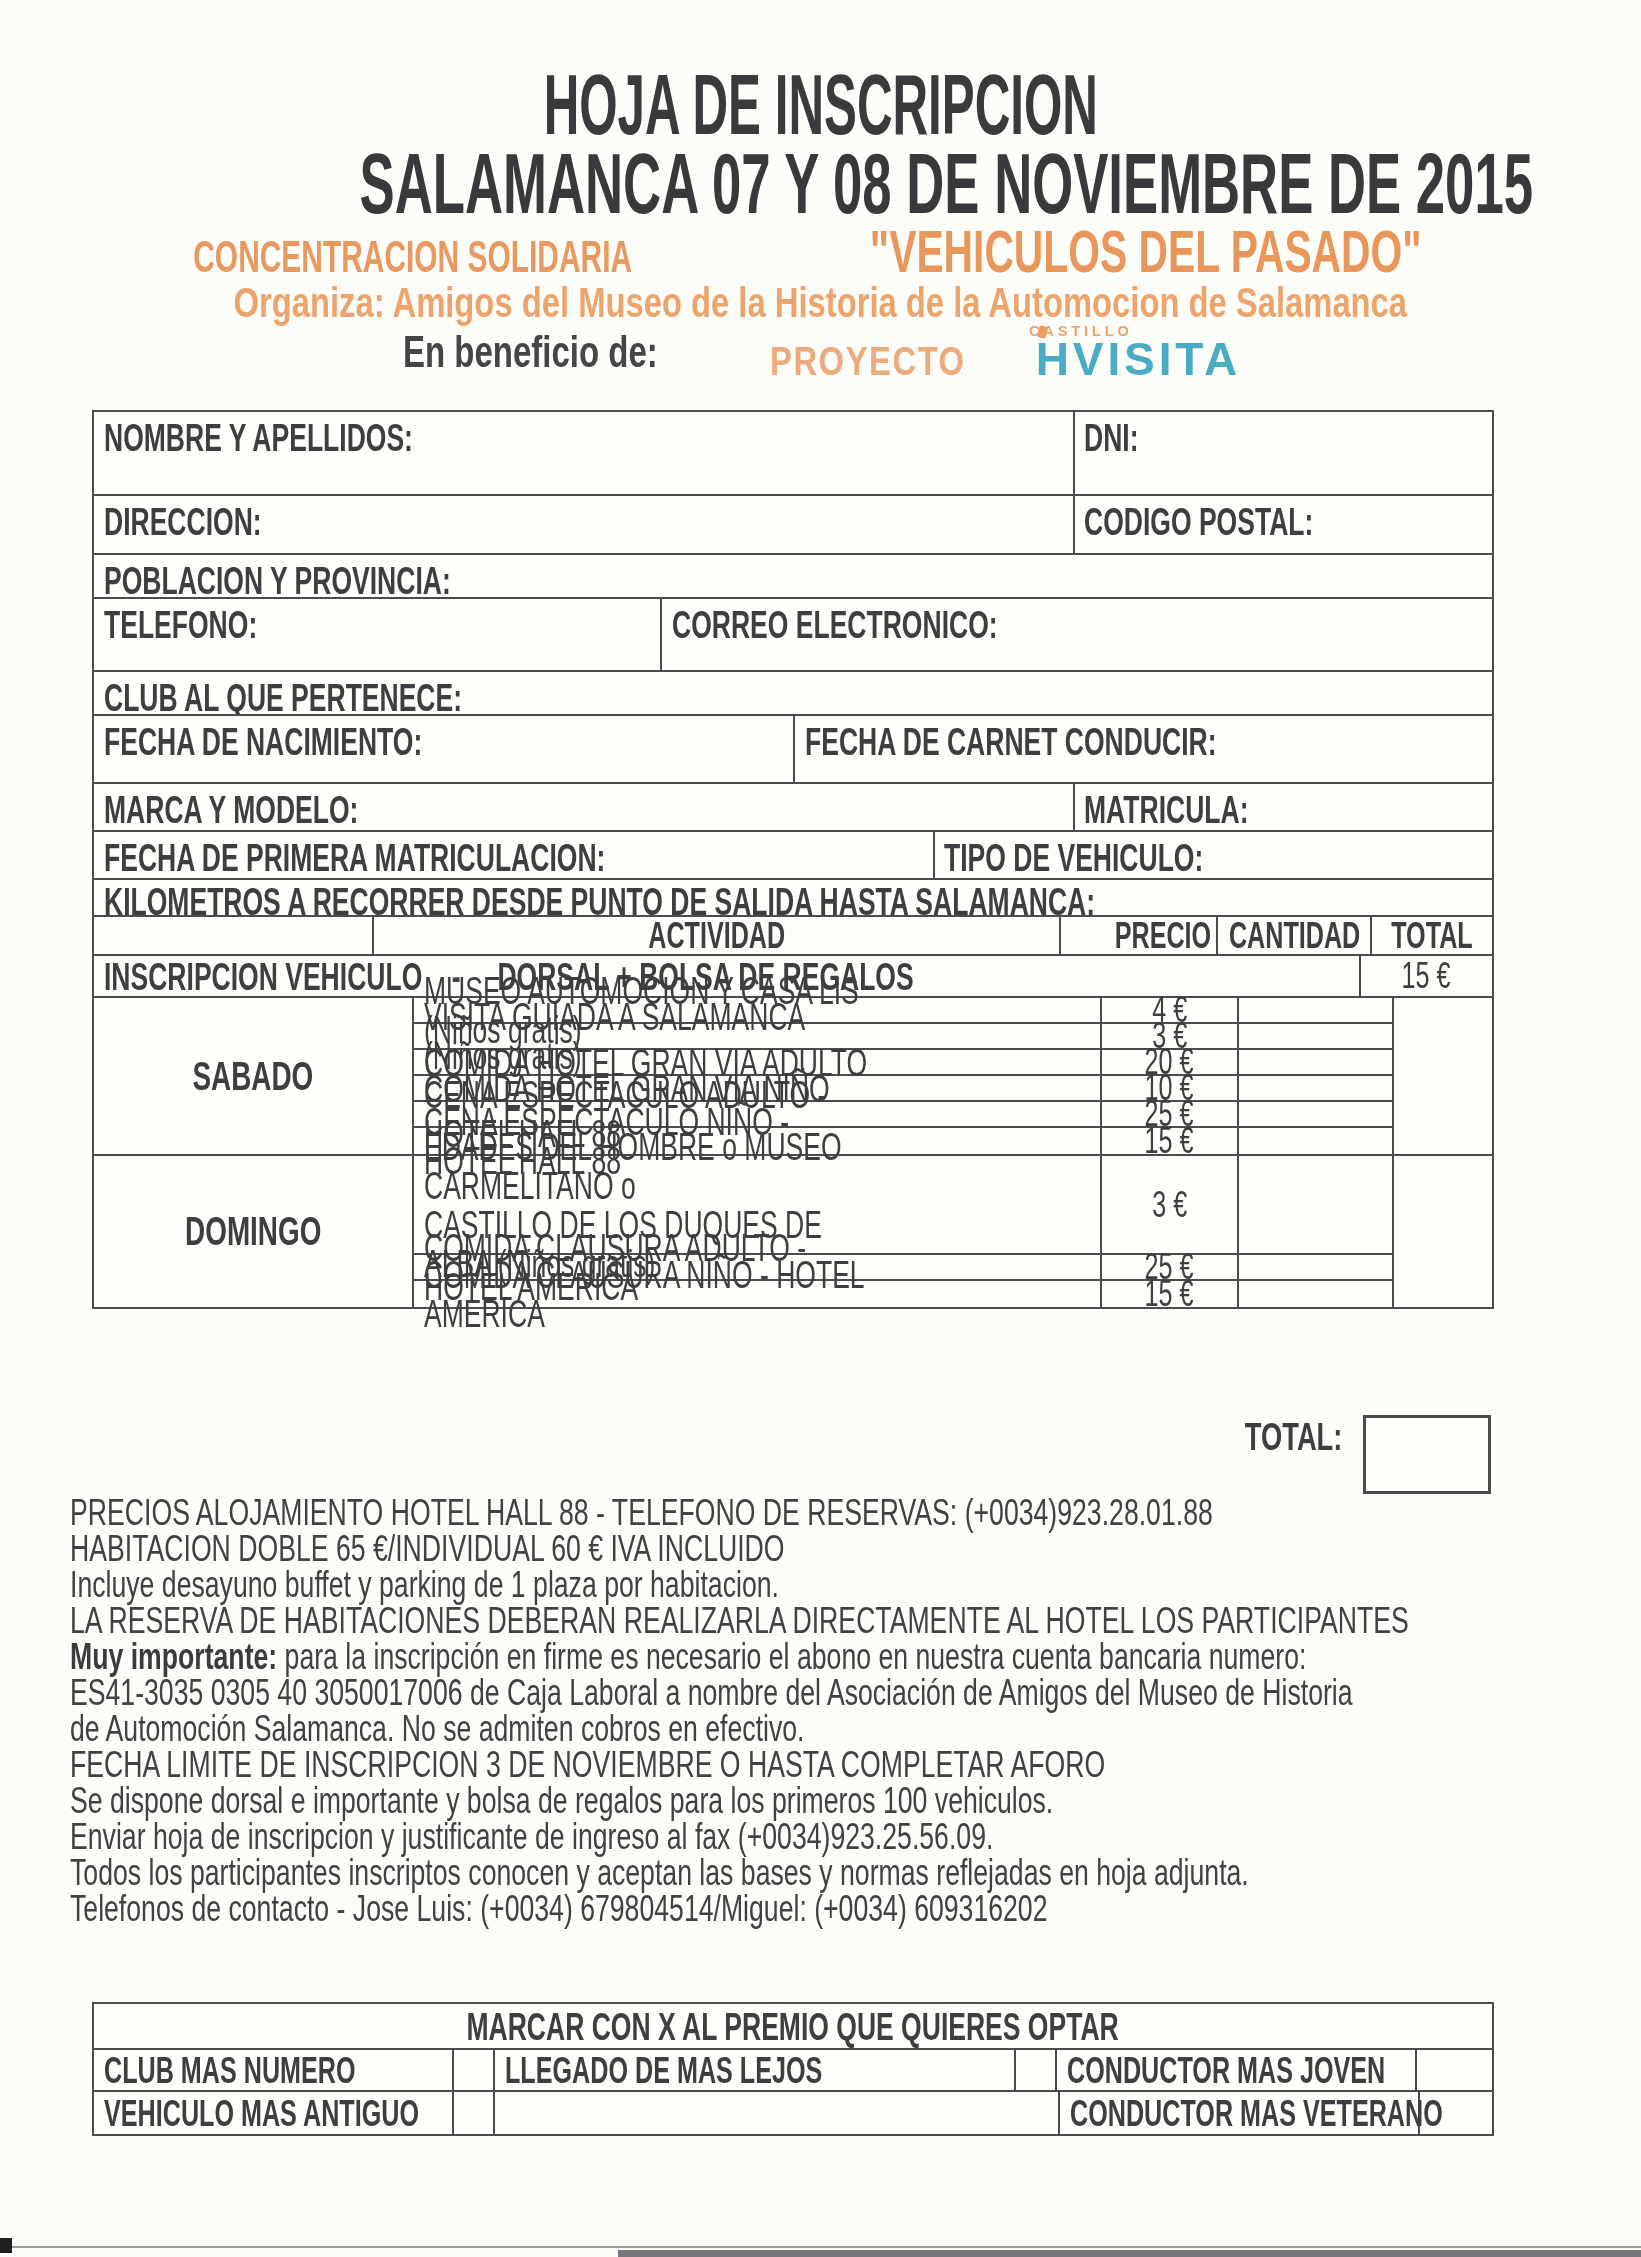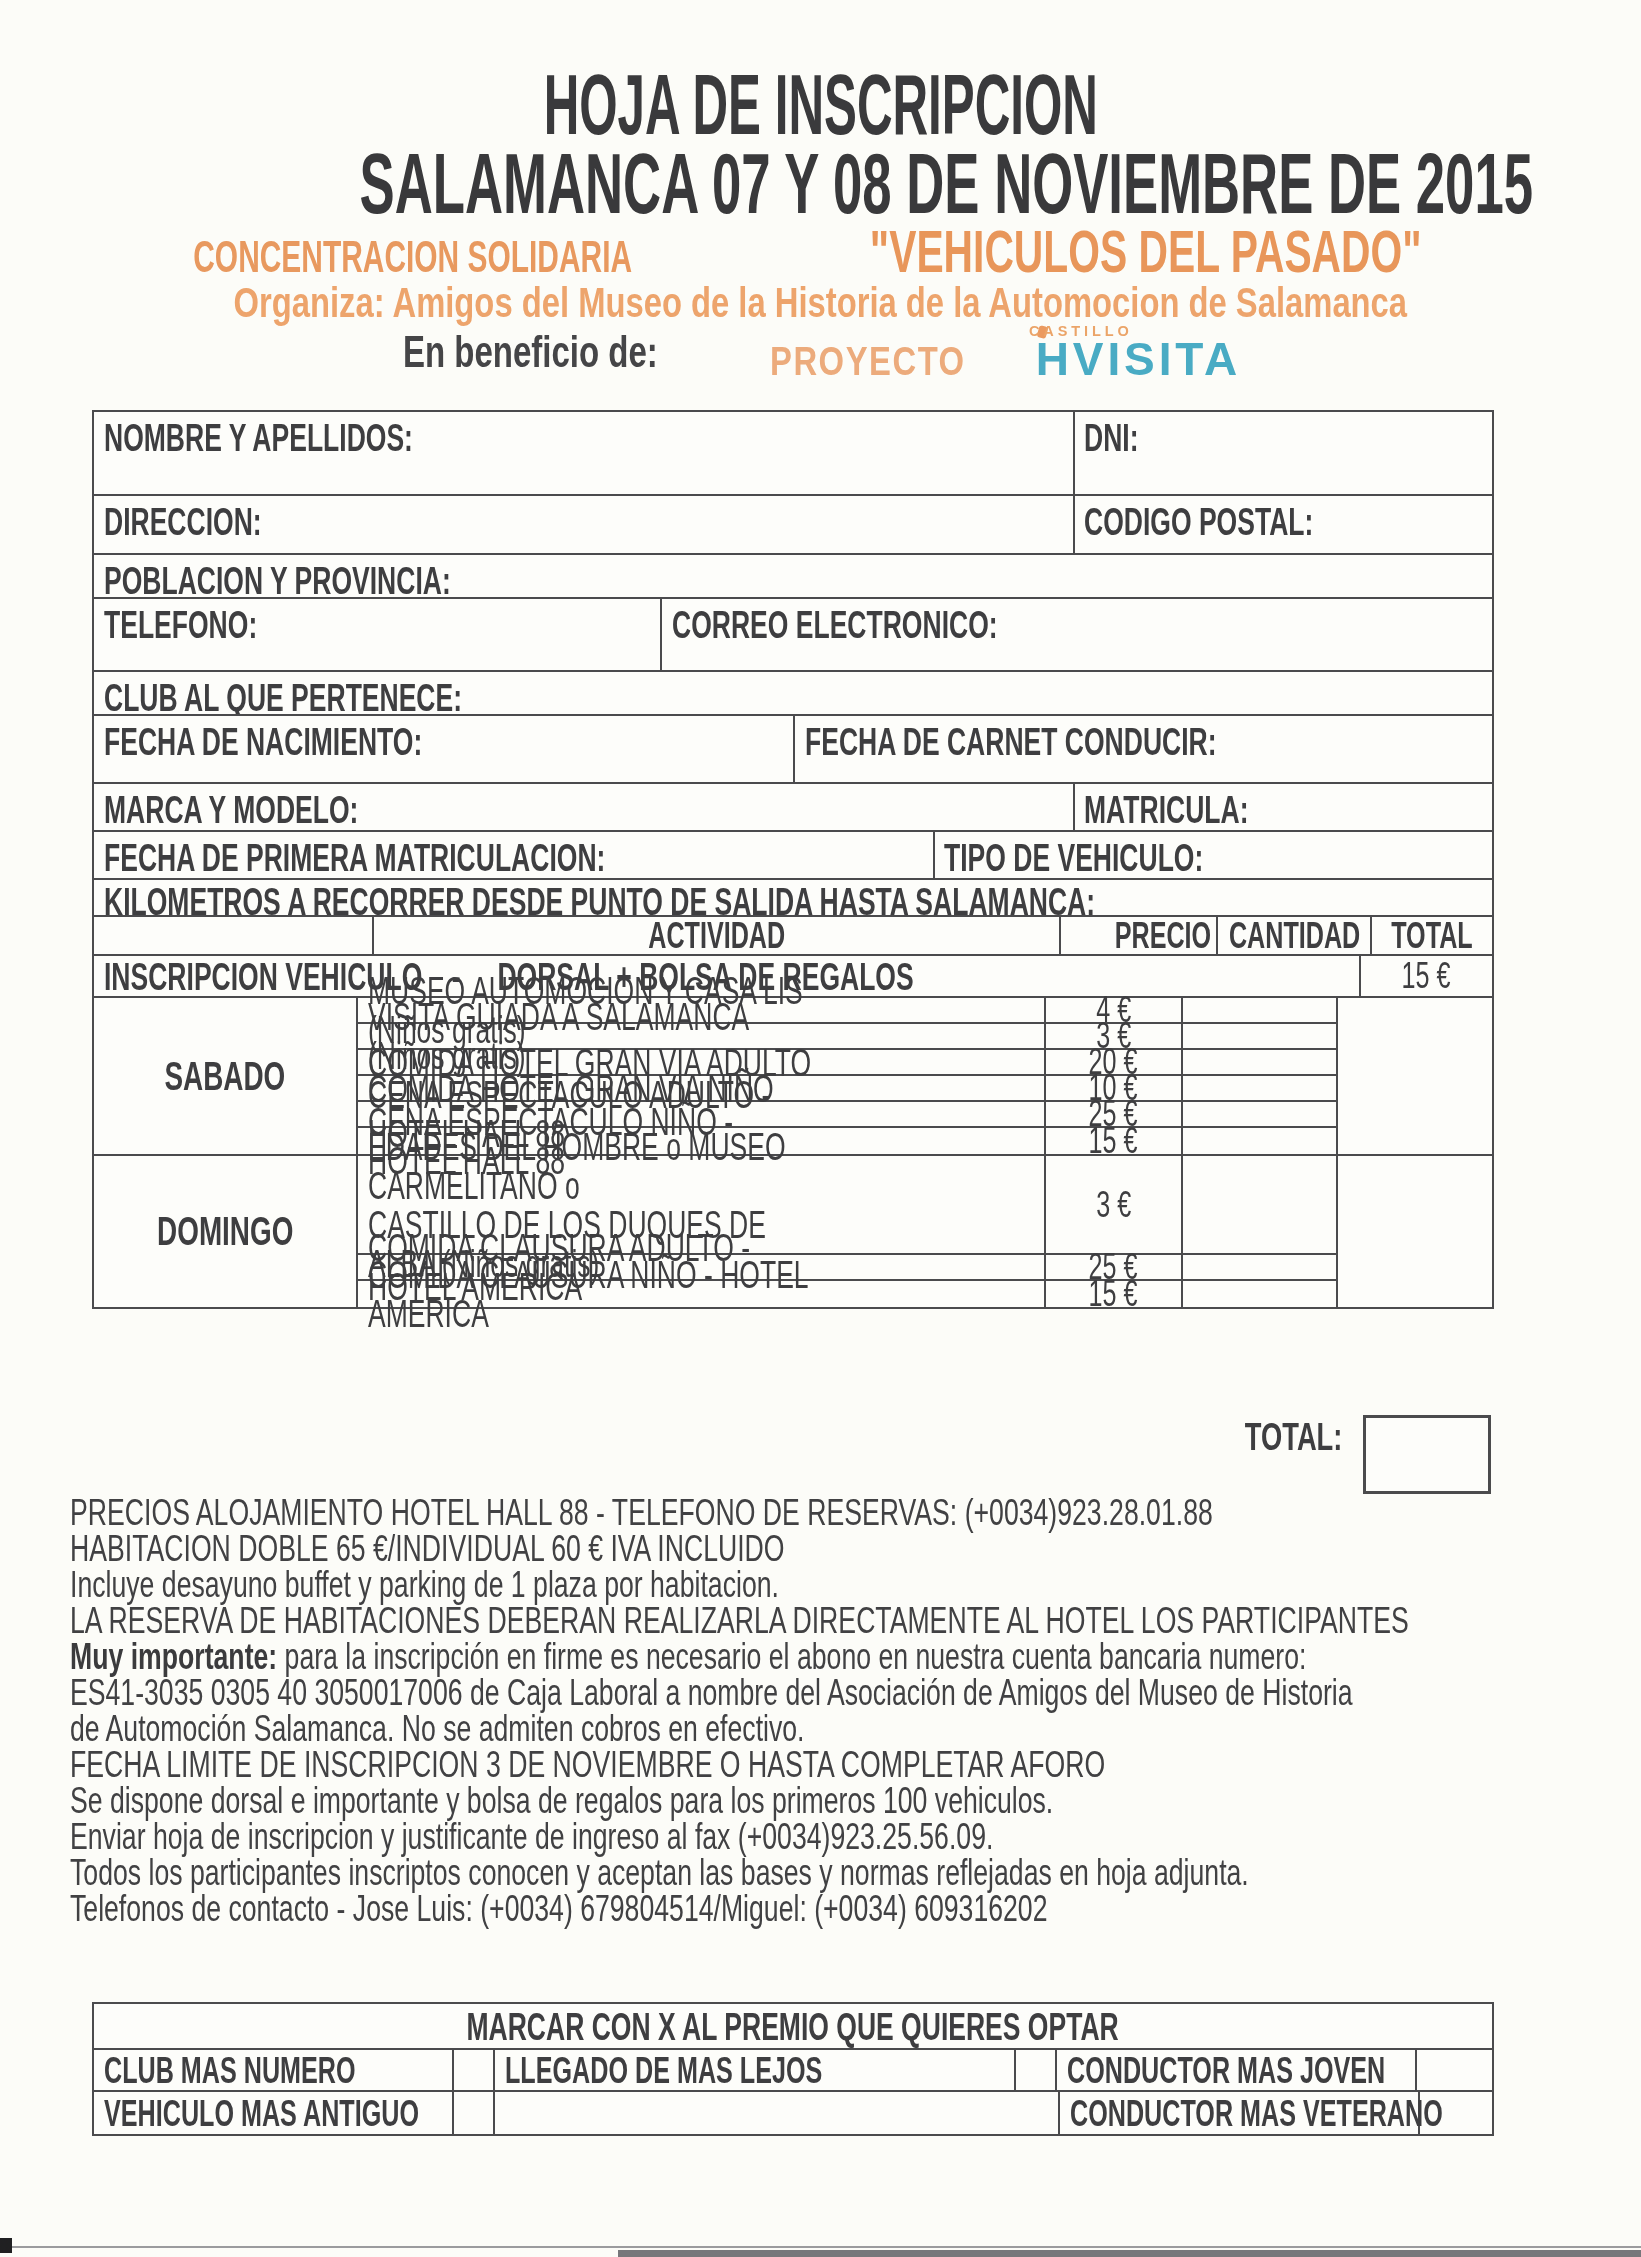--- a/index.html
+++ b/index.html
@@ -57,21 +57,21 @@
   .ac-pre{width:157px; border-right:2.9px solid #4b4b4d;padding-left:48px;}
   .ac-qty{width:154px; border-right:2.9px solid #4b4b4d;}
   .ac-tot{flex:1;}
 
   .insc { display:flex; height:42px; border-bottom:2.9px solid #4b4b4d; }
   .insc-label { flex:1; padding:3.9px 9.7px; font-size:39px; font-weight:bold; line-height:1; display:flex; align-items:center; }
   .insc-total { width:133px; border-left:2.9px solid #4b4b4d; display:flex; align-items:center; justify-content:center; font-size:37px; }
 
   .group { display:flex; border-bottom:2.9px solid #4b4b4d; }
   .group.last { border-bottom:none; }
-  .gday { width:264px; border-right:2.9px solid #4b4b4d; display:flex; align-items:center; justify-content:center;
+  .gday { width:320px; border-right:2.9px solid #4b4b4d; display:flex; align-items:center; justify-content:center;
           font-size:41px; font-weight:bold; }
   .gitems { width:980px; }
   .gitem { display:flex; height:26px; border-bottom:2.9px solid #4b4b4d; }
   .gitem.tall { height:99px; }
   .gitem.lastitem { border-bottom:none; }
   .gname { width:688px; border-right:2.9px solid #4b4b4d; padding:1.9px 9.7px; font-size:39px; line-height:39px;
            display:flex; align-items:center; }
   .gname .cx { white-space:pre-line; }
   .gprice { width:137px; border-right:2.9px solid #4b4b4d; display:flex; align-items:center; justify-content:center; font-size:37px; }
   .gqty { flex:1; border-right:2.9px solid #4b4b4d; }

